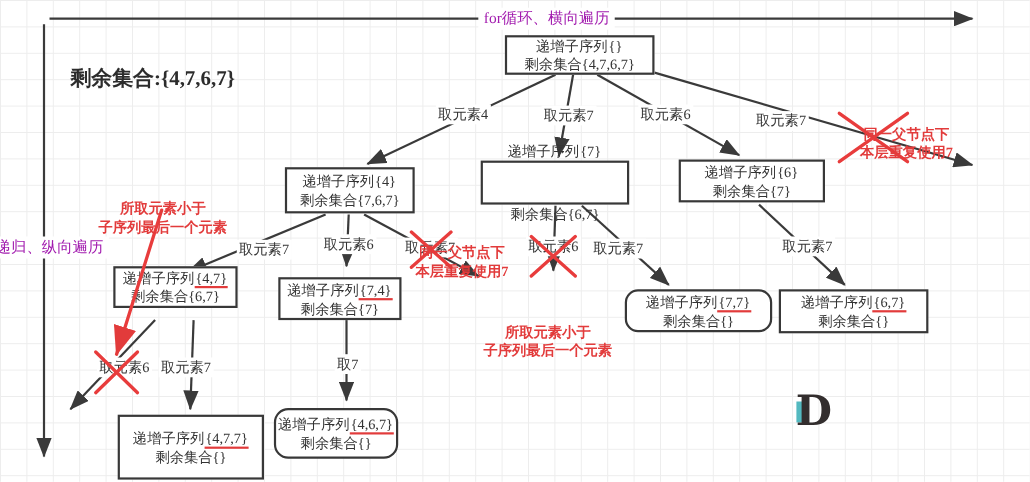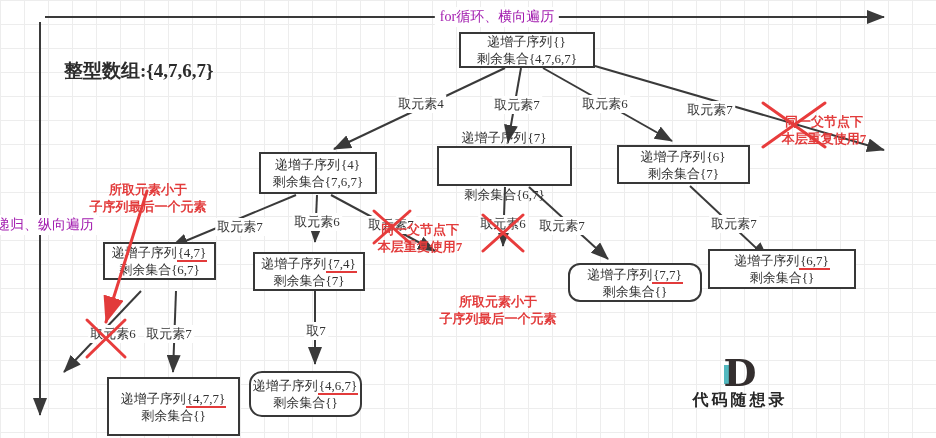--- a/index.html
+++ b/index.html
@@ -72,21 +72,21 @@
       <line x1="529" y1="187" x2="608" y2="259" marker-end="url(#ab)"></line>
       <line x1="690" y1="186" x2="768" y2="259" marker-end="url(#ab)"></line>
       <line x1="141" y1="291" x2="64" y2="372" marker-end="url(#ab)"></line>
       <line x1="176" y1="291" x2="173" y2="372" marker-end="url(#ab)"></line>
       <line x1="315" y1="291" x2="315" y2="364" marker-end="url(#ab)"></line>
     </g>
   </svg>
 
   <span class="axis-label" style="left:497px;top:17px;">for循环、横向遍历</span>
   <span class="axis-label" style="left:45px;top:225px;">递归、纵向遍历</span>
-  <div class="page-title" style="left:64px;top:58px;">整型数组:{4,7,6,7}</div>
+  <div class="page-title" style="left:64px;top:58px;">剩余集合:{4,7,6,7}</div>
 
   <div class="node" style="left:459px;top:32px;width:136px;height:36px;">
     <div><span>递增子序列</span><span class="seq">{}</span></div>
     <div>剩余集合{4,7,6,7}</div>
   </div>
 
   <div class="node" style="left:259px;top:152px;width:118px;height:42px;">
     <div><span>递增子序列</span><span class="seq">{4}</span></div>
     <div>剩余集合{7,6,7}</div>
   </div>
@@ -109,21 +109,21 @@
   <div class="node" style="left:253px;top:252px;width:112px;height:39px;">
     <div><span>递增子序列</span><span class="seq u">{7,4}</span></div>
     <div>剩余集合{7}</div>
   </div>
 
   <div class="node" style="left:568px;top:263px;width:134px;height:39px;border-radius:12px;">
     <div><span>递增子序列</span><span class="seq u">{7,7}</span></div>
     <div>剩余集合{}</div>
   </div>
 
-  <div class="node" style="left:708px;top:249px;width:148px;height:40px;">
+  <div class="node" style="left:708px;top:263px;width:136px;height:40px;">
     <div><span>递增子序列</span><span class="seq u">{6,7}</span></div>
     <div>剩余集合{}</div>
   </div>
 
   <div class="node" style="left:107px;top:377px;width:133px;height:59px;">
     <div><span>递增子序列</span><span class="seq u">{4,7,7}</span></div>
     <div>剩余集合{}</div>
   </div>
 
   <div class="node" style="left:249px;top:371px;width:113px;height:46px;border-radius:13px;">
@@ -171,16 +171,15 @@
     <div>所取元素小于</div>
     <div>子序列最后一个元素</div>
   </div>
   <div class="red-note" style="left:824px;top:80px;">
     <div>同一父节点下</div>
     <div>本层重复使用7</div>
   </div>
 
   <div class="logo" style="left:682px;top:354px;width:116px;">
     <div class="logo-mark"><span class="logo-teal"></span><span>D</span></div>
-    <div class="logo-text">代码随想录</div>
   </div>
 
 </div>
 
 </body></html>

